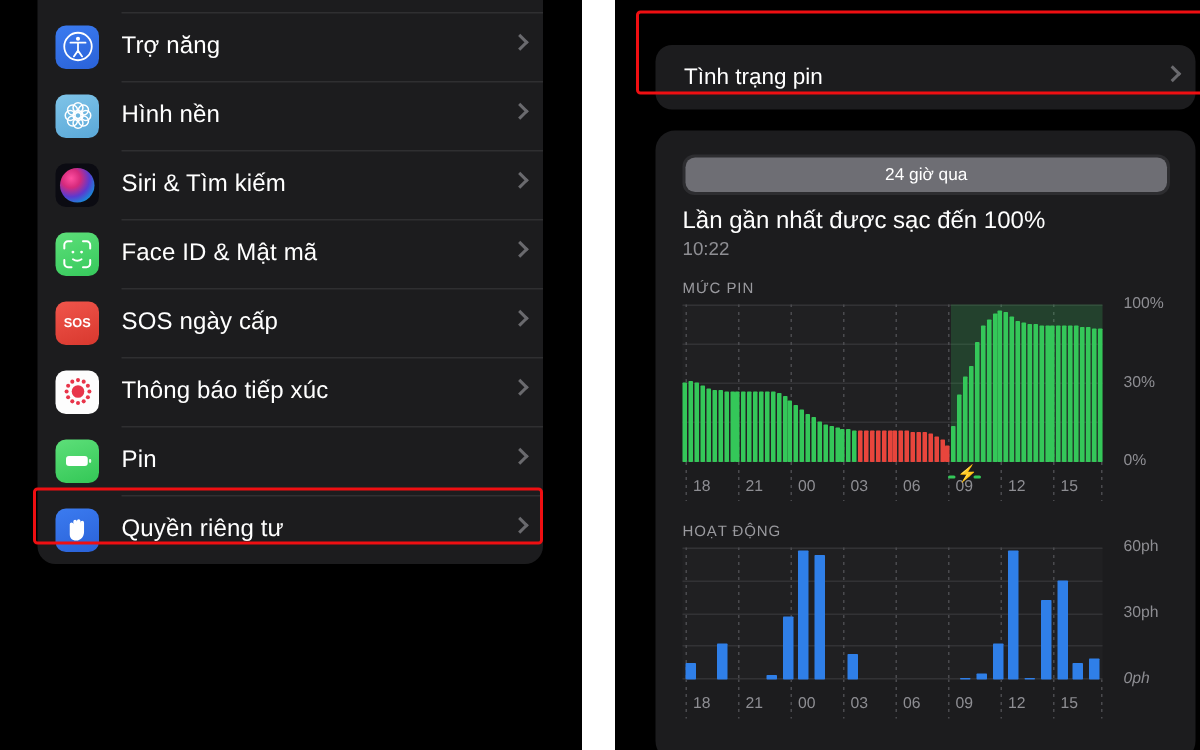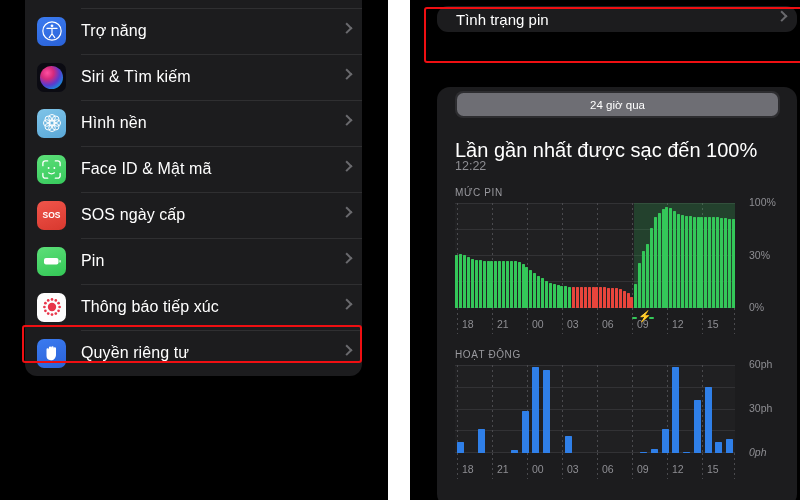--- a/index.html
+++ b/index.html
@@ -44,34 +44,34 @@
   .ic-appstore { background:linear-gradient(160deg,#4db5f5,#2f86e8); }
 
   
   .hl { position:absolute; border:2.5px solid #ef0f12; border-radius:3px; pointer-events:none; }
   .hl-pin { left:22px; top:325px; width:340px; height:38px; }
   .hl-health { left:424px; top:7px; width:366px; height:56px; }
 
   
   .right { position:absolute; left:410px; top:0; width:390px; height:500px; background:#000; }
 
-  .health-card { position:absolute; left:27px; top:6px; width:360px; height:26px;
+  .health-card { position:absolute; left:27px; top:30px; width:360px; height:43px;
      background:#1c1c1e; border-radius:11px; display:flex; align-items:center; }
   .health-card .t { margin-left:19px; font-size:15px; }
 
   .big-card { position:absolute; left:27px; top:87px; width:360px; height:420px;
      background:#1c1c1e; border-radius:13px; }
 
-  .seg { position:absolute; left:18px; top:4px; width:325px; height:27px;
+  .seg { position:absolute; left:18px; top:16px; width:325px; height:27px;
          background:#2d2d30; border-radius:8px; display:flex; padding:2px;flex-direction:column; }
   .seg-btn { flex:1; border-radius:6.5px; display:flex; align-items:center; justify-content:center;
              font-size:11.5px; color:#fff; }
   .seg-btn.active { background:#6e6e74; }
 
-  .lastchg { position:absolute; left:18px; top:52px; font-size:20px; color:#fff; }
+  .lastchg { position:absolute; left:18px; top:52px; font-size:16px; color:#fff; }
   .lastchg-time { position:absolute; left:18px; top:72px; font-size:12.5px; color:#8e8e93; }
 
   .sec-title { position:absolute; font-size:10px; color:#9a9a9f; letter-spacing:.6px; }
   .st-batt { left:18px; top:100px; }
   .st-act  { left:18px; top:262px; }
 
   
   .plot { position:absolute; background:#202022; }
   .p-batt { left:18px; top:116px; width:280px; height:105px; }
   .p-act  { left:18px; top:278px; width:280px; height:88px; }
@@ -104,71 +104,61 @@
         <div class="row"></div>
         <div class="row">
           <div class="app-icon ic-access">
             <svg width="22" height="22" viewBox="0 0 24 24">
               <circle cx="12" cy="12" r="10" fill="none" stroke="#fff" stroke-width="1.3"></circle>
               <circle cx="12" cy="6.4" r="1.5" fill="#fff"></circle>
               <path d="M6.5 9.2 H17.5 M12 10 V15 M12 15 L9 19.2 M12 15 L15 19.2" stroke="#fff" stroke-width="1.3" fill="none" stroke-linecap="round"></path>
             </svg>
           </div>
           <span class="row-label">Trợ năng</span>
-          <span class="chev"></span>
-        </div>
-        <div class="row">
-          <div class="app-icon ic-siri">
-            <div class="orb"></div>
-          </div>
-          <span class="row-label">Siri &amp; Tìm kiếm</span>
           <span class="chev"></span>
         </div>
         <div class="row">
           <div class="app-icon ic-wall">
             <svg width="24" height="24" viewBox="0 0 24 24">
               <circle cx="17.2" cy="12" r="3.3" fill="none" stroke="#fff" stroke-width="1"></circle>
               <circle cx="15.676955262170047" cy="15.676955262170047" r="3.3" fill="none" stroke="#fff" stroke-width="1"></circle>
               <circle cx="12" cy="17.2" r="3.3" fill="none" stroke="#fff" stroke-width="1"></circle>
               <circle cx="8.323044737829953" cy="15.676955262170047" r="3.3" fill="none" stroke="#fff" stroke-width="1"></circle>
               <circle cx="6.8" cy="12" r="3.3" fill="none" stroke="#fff" stroke-width="1"></circle>
               <circle cx="8.323044737829953" cy="8.323044737829953" r="3.3" fill="none" stroke="#fff" stroke-width="1"></circle>
               <circle cx="11.999999999999998" cy="6.8" r="3.3" fill="none" stroke="#fff" stroke-width="1"></circle>
               <circle cx="15.676955262170047" cy="8.323044737829953" r="3.3" fill="none" stroke="#fff" stroke-width="1"></circle>
               <circle cx="12" cy="12" r="3.3" fill="none" stroke="#fff" stroke-width="1"></circle>
             </svg>
           </div>
           <span class="row-label">Hình nền</span>
           <span class="chev"></span>
         </div>
         <div class="row">
+          <div class="app-icon ic-siri">
+            <div class="orb"></div>
+          </div>
+          <span class="row-label">Siri &amp; Tìm kiếm</span>
+          <span class="chev"></span>
+        </div>
+        <div class="row">
           <div class="app-icon ic-face">
             <svg width="23" height="23" viewBox="0 0 24 24">
               <path d="M3 8 V5.5 A2.5 2.5 0 0 1 5.5 3 H8 M16 3 H18.5 A2.5 2.5 0 0 1 21 5.5 V8 M21 16 V18.5 A2.5 2.5 0 0 1 18.5 21 H16 M8 21 H5.5 A2.5 2.5 0 0 1 3 18.5 V16" stroke="#fff" stroke-width="1.4" fill="none" stroke-linecap="round"></path>
               <circle cx="9" cy="10.5" r="1" fill="#fff"></circle>
               <circle cx="15" cy="10.5" r="1" fill="#fff"></circle>
               <path d="M9 15.5 Q12 17.6 15 15.5" stroke="#fff" stroke-width="1.3" fill="none" stroke-linecap="round"></path>
             </svg>
           </div>
           <span class="row-label">Face ID &amp; Mật mã</span>
           <span class="chev"></span>
         </div>
         <div class="row">
           <div class="app-icon ic-sos">SOS</div>
           <span class="row-label">SOS ngày cấp</span>
-          <span class="chev"></span>
-        </div>
-        <div class="row">
-          <div class="app-icon ic-batt">
-            <svg width="24" height="24" viewBox="0 0 24 24">
-              <rect x="4" y="9" width="14.5" height="6.6" rx="2" fill="#fff"></rect>
-              <rect x="19.3" y="11" width="1.5" height="2.6" rx="0.7" fill="#fff" opacity=".85"></rect>
-            </svg>
-          </div>
-          <span class="row-label">Pin</span>
           <span class="chev"></span>
         </div>
         <div class="row">
           <div class="app-icon ic-expo">
             <svg width="24" height="24" viewBox="0 0 24 24">
               <circle cx="19.6" cy="12" r="1.35" fill="#e8354a"></circle>
               <circle cx="18.581793068761733" cy="15.799999999999999" r="1.35" fill="#e8354a"></circle>
               <circle cx="15.8" cy="18.581793068761733" r="1.35" fill="#e8354a"></circle>
               <circle cx="12" cy="19.6" r="1.35" fill="#e8354a"></circle>
               <circle cx="8.200000000000003" cy="18.581793068761733" r="1.35" fill="#e8354a"></circle>
@@ -179,20 +169,30 @@
               <circle cx="11.999999999999998" cy="4.4" r="1.35" fill="#e8354a"></circle>
               <circle cx="15.8" cy="5.418206931238267" r="1.35" fill="#e8354a"></circle>
               <circle cx="18.581793068761733" cy="8.199999999999996" r="1.35" fill="#e8354a"></circle>
               <circle cx="12" cy="12" r="4.2" fill="#e8354a"></circle>
             </svg>
           </div>
           <span class="row-label">Thông báo tiếp xúc</span>
           <span class="chev"></span>
         </div>
         <div class="row">
+          <div class="app-icon ic-batt">
+            <svg width="24" height="24" viewBox="0 0 24 24">
+              <rect x="4" y="9" width="14.5" height="6.6" rx="2" fill="#fff"></rect>
+              <rect x="19.3" y="11" width="1.5" height="2.6" rx="0.7" fill="#fff" opacity=".85"></rect>
+            </svg>
+          </div>
+          <span class="row-label">Pin</span>
+          <span class="chev"></span>
+        </div>
+        <div class="row">
           <div class="app-icon ic-priv">
             <svg width="22" height="22" viewBox="0 0 24 24">
               <path d="M6 13 V8.2 a1.3 1.3 0 0 1 2.6 0 V6.2 a1.3 1.3 0 0 1 2.6 0 V5.8 a1.3 1.3 0 0 1 2.6 0 V7 a1.3 1.3 0 0 1 2.6 0 v6.6 c0 3.6-2.4 6.4-5.6 6.4 -3.4 0-4.8-2.2-4.8-4.6 z" fill="#fff"></path>
             </svg>
           </div>
           <span class="row-label">Quyền riêng tư</span>
           <span class="chev"></span>
         </div>
       </div>
 
@@ -208,21 +208,21 @@
       <span class="chev"></span>
     </div>
 
     <div class="big-card">
 
       <div class="seg">
         <div class="seg-btn active">24 giờ qua</div>
       </div>
 
       <div class="lastchg">Lần gần nhất được sạc đến 100%</div>
-      <div class="lastchg-time">12:22</div>
+      <div class="lastchg-time">10:22</div>
 
       <div class="sec-title st-batt">MỨC PIN</div>
       <div class="plot p-batt" id="plotBatt">
           <div class="grid-h" style="bottom: 0px;"></div>
           <div class="grid-h" style="bottom: 26px;"></div>
           <div class="grid-h" style="bottom: 52px;"></div>
           <div class="grid-h" style="bottom: 78px;"></div>
           <div class="grid-h" style="bottom: 104px;"></div>
           <div class="grid-v" style="left: 2px;"></div>
           <div class="grid-v" style="left: 37px;"></div>

